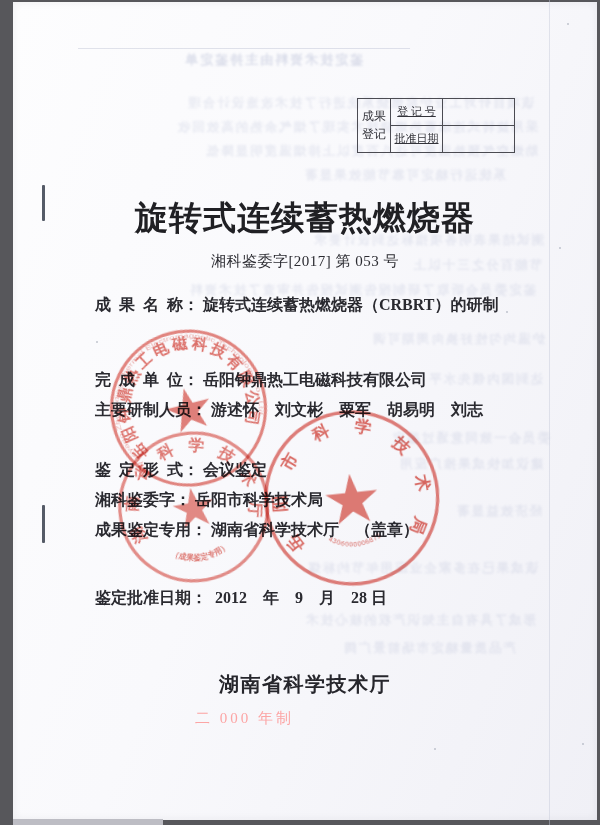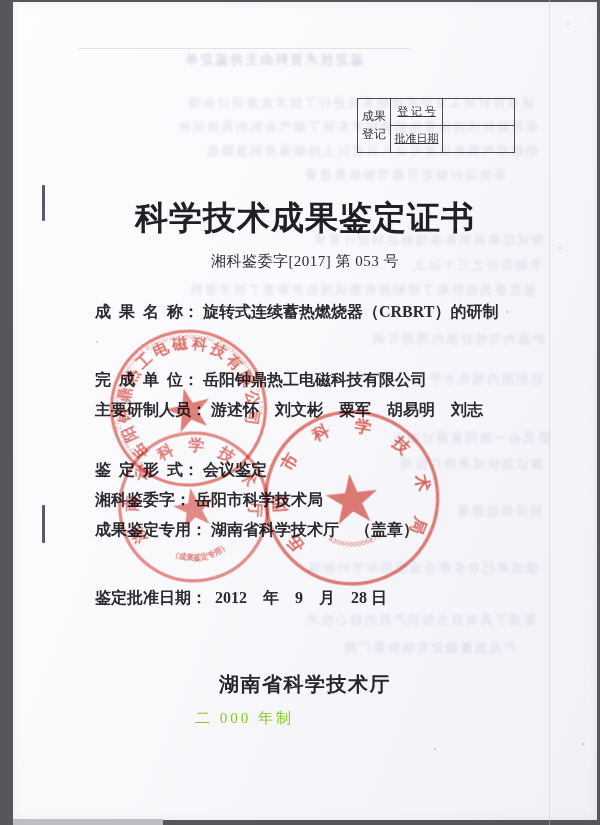--- a/index.html
+++ b/index.html
@@ -26,27 +26,27 @@
   .rr{border-right:1px solid #4b4b52;}
 
   .title{position:absolute;left:13px;top:196px;width:584px;text-align:center;
          font-size:33px;font-weight:bold;letter-spacing:1px;color:#202024;}
   .doc-no{position:absolute;left:13px;top:252px;width:584px;text-align:center;
           font-size:15px;letter-spacing:.5px;color:#2b2b31;}
 
   .field{position:absolute;left:95px;font-size:16px;font-weight:bold;color:#2a2a30;white-space:nowrap;}
   .field span{white-space:pre;}
   .field .val{margin-left:4px;}
-  .f0{top:302px}.f1{top:370px}.f2{top:400px}.f3{top:460px}
+  .f0{top:295px}.f1{top:370px}.f2{top:400px}.f3{top:460px}
   .f4{top:490px}.f5{top:520px}.f6{top:556px}.f7{top:588px}
 
   .footer-issuer{position:absolute;left:13px;top:671px;width:584px;text-align:center;
                  font-size:20px;font-weight:bold;letter-spacing:1.5px;color:#26262c;}
   .footer-edition{position:absolute;left:13px;top:709px;width:463px;text-align:center;
-                  font-size:15px;letter-spacing:3px;color:#84cc16;}
+                  font-size:15px;letter-spacing:3px;color:#fca5a5;}
 
   
   .bleed{position:absolute;height:16px;overflow:hidden;transform:scaleX(-1);
          filter:blur(1.2px);color:#97a0c2;opacity:.19;font-size:12.5px;font-weight:bold;
          letter-spacing:2px;white-space:nowrap;}
   .bleed.strong{opacity:.32;font-size:13px;}
   .bleed-rule{position:absolute;left:78px;top:48px;width:332px;height:1px;background:rgba(150,158,188,.28);}
 
   
   .seal{position:absolute;mix-blend-mode:multiply;filter:blur(.3px);}
@@ -96,21 +96,21 @@
     <div class="reg-group">
       <span>成果</span>
       <span>登记</span>
     </div>
     <div class="reg-cell rb rr">登 记 号</div>
     <div class="reg-cell rb"></div>
     <div class="reg-cell rr">批准日期</div>
     <div class="reg-cell"></div>
   </div>
 
-  <div class="title">科学技术成果鉴定证书</div>
+  <div class="title">旋转式连续蓄热燃烧器</div>
   <div class="doc-no">湘科鉴委字[2017] 第 053 号</div>
 
   <div class="field f0">
     <span class="lbl">成  果  名  称：</span><span class="val">旋转式连续蓄热燃烧器（CRBRT）的研制</span>
   </div>
   <div class="field f1">
     <span class="lbl">完  成  单  位：</span><span class="val">岳阳钟鼎热工电磁科技有限公司</span>
   </div>
   <div class="field f3">
     <span class="lbl">鉴  定  形  式：</span><span class="val">会议鉴定</span>

